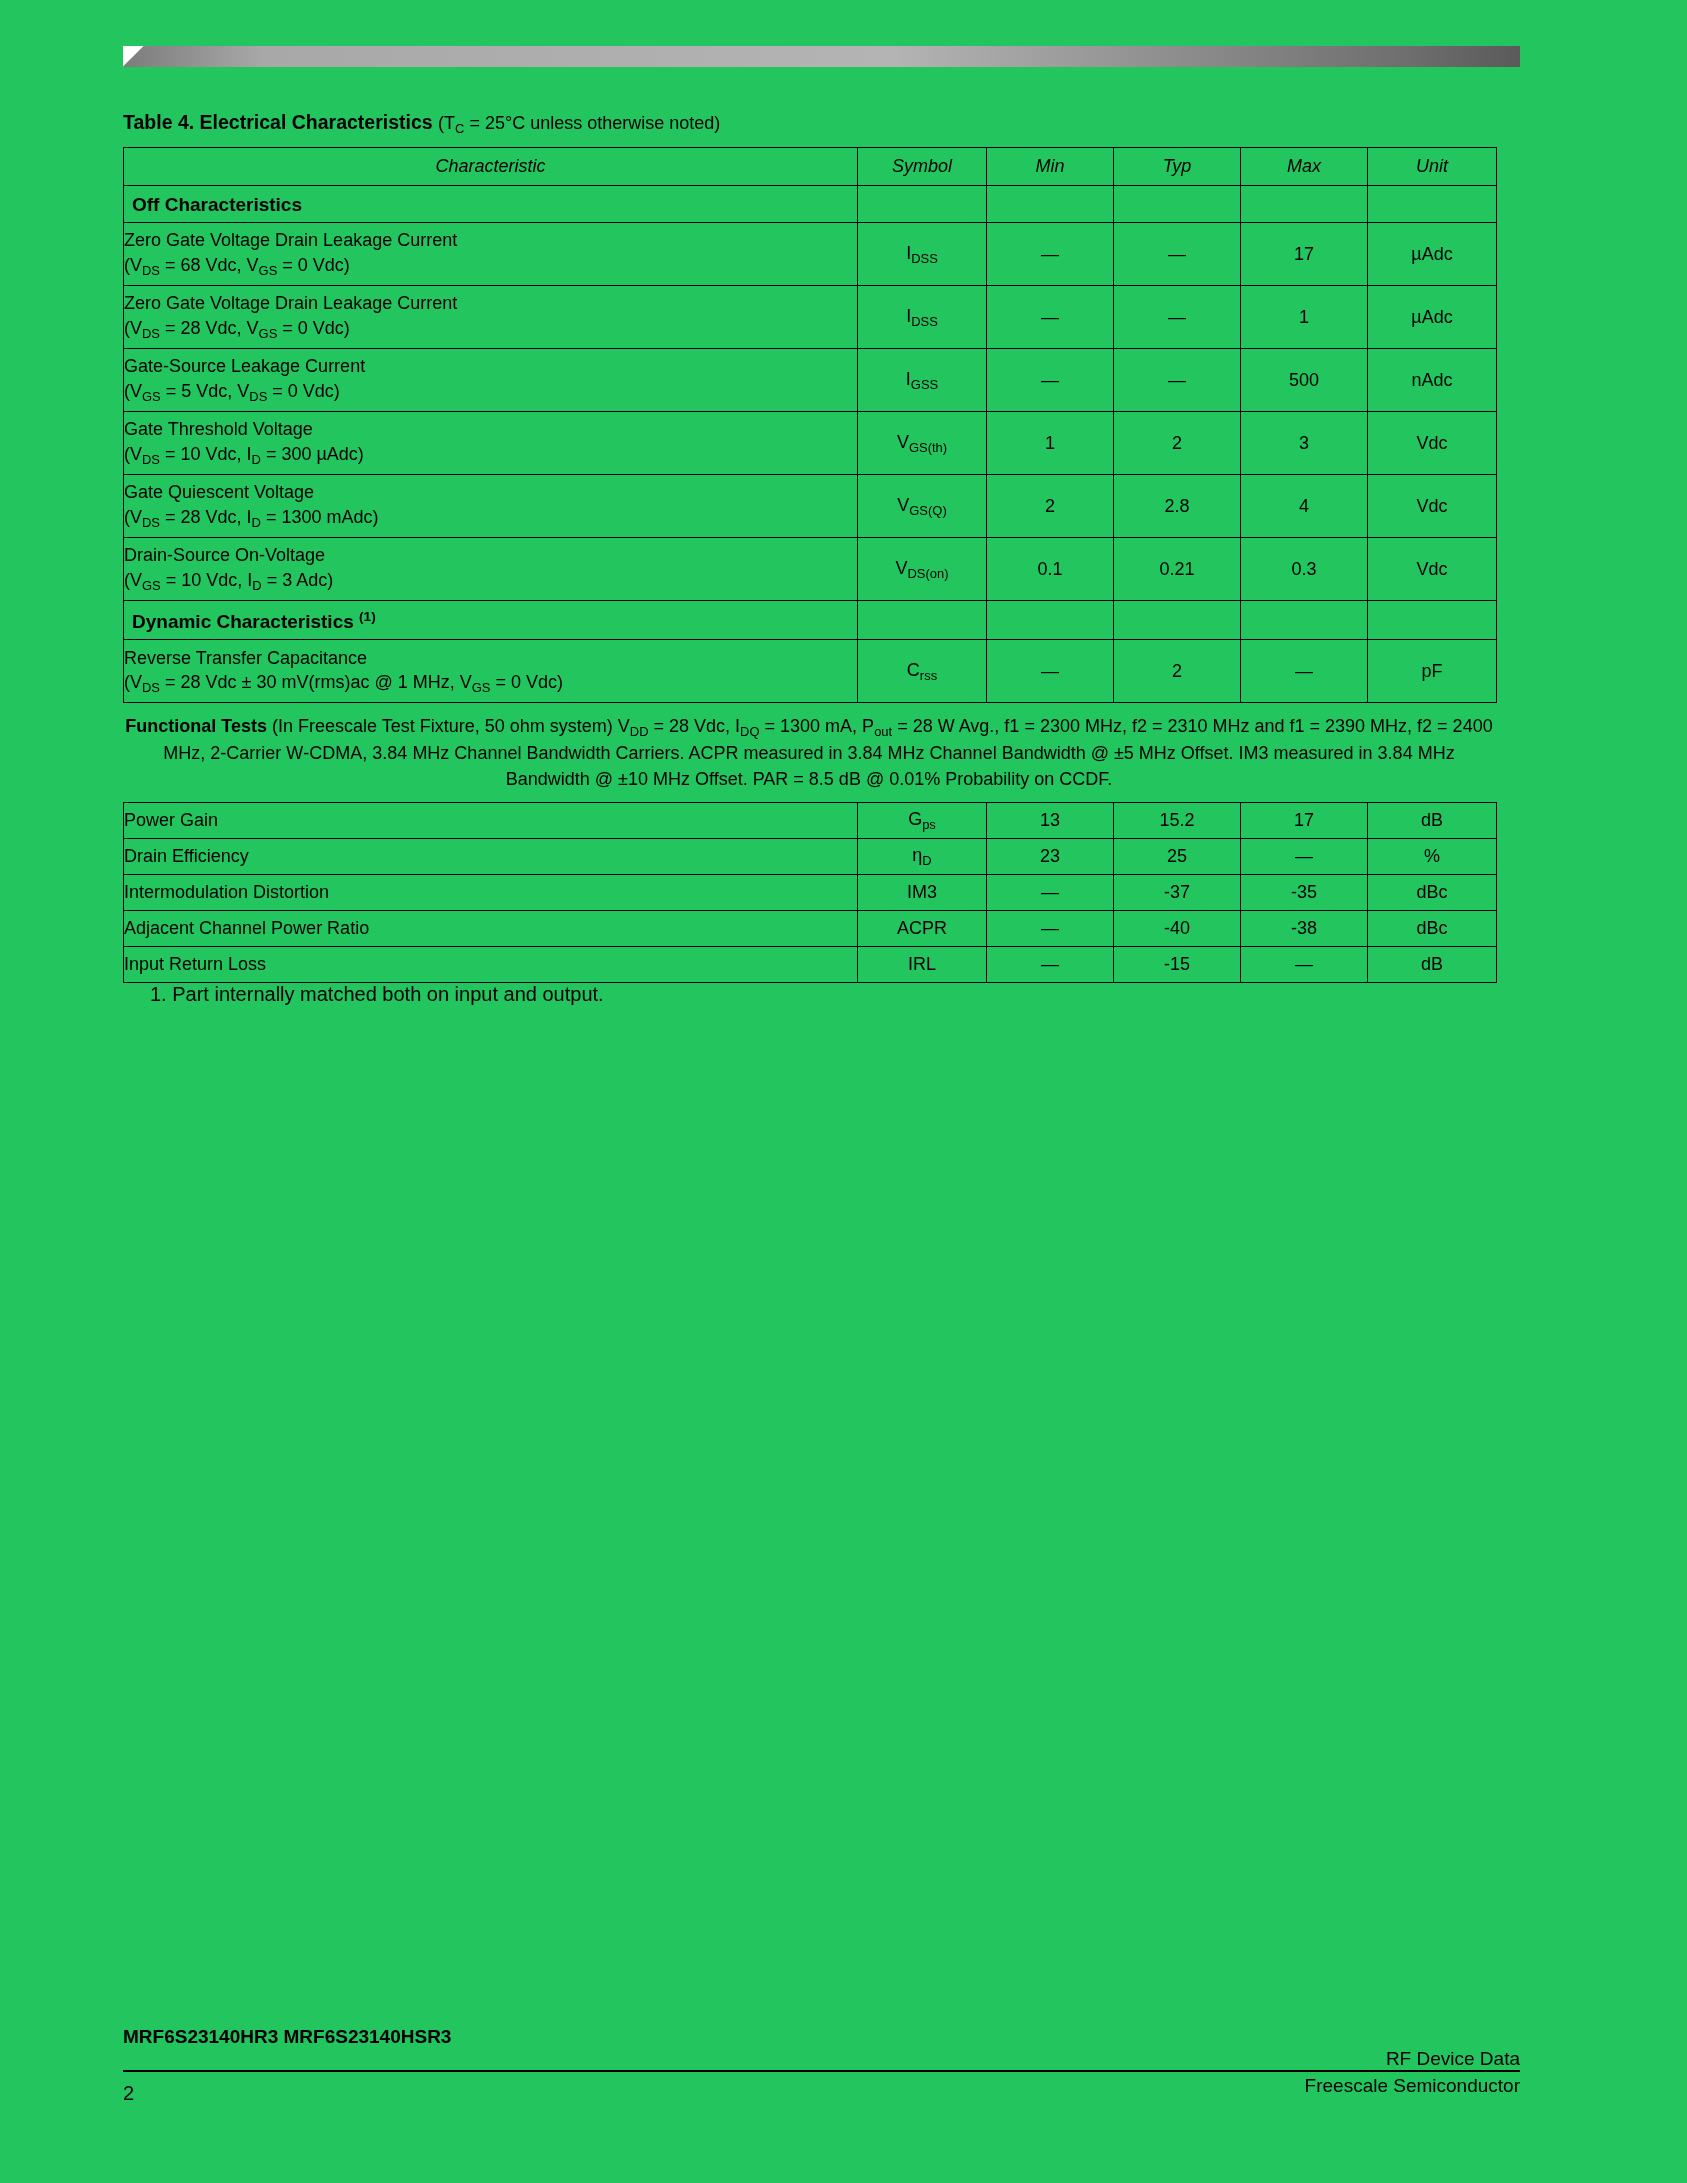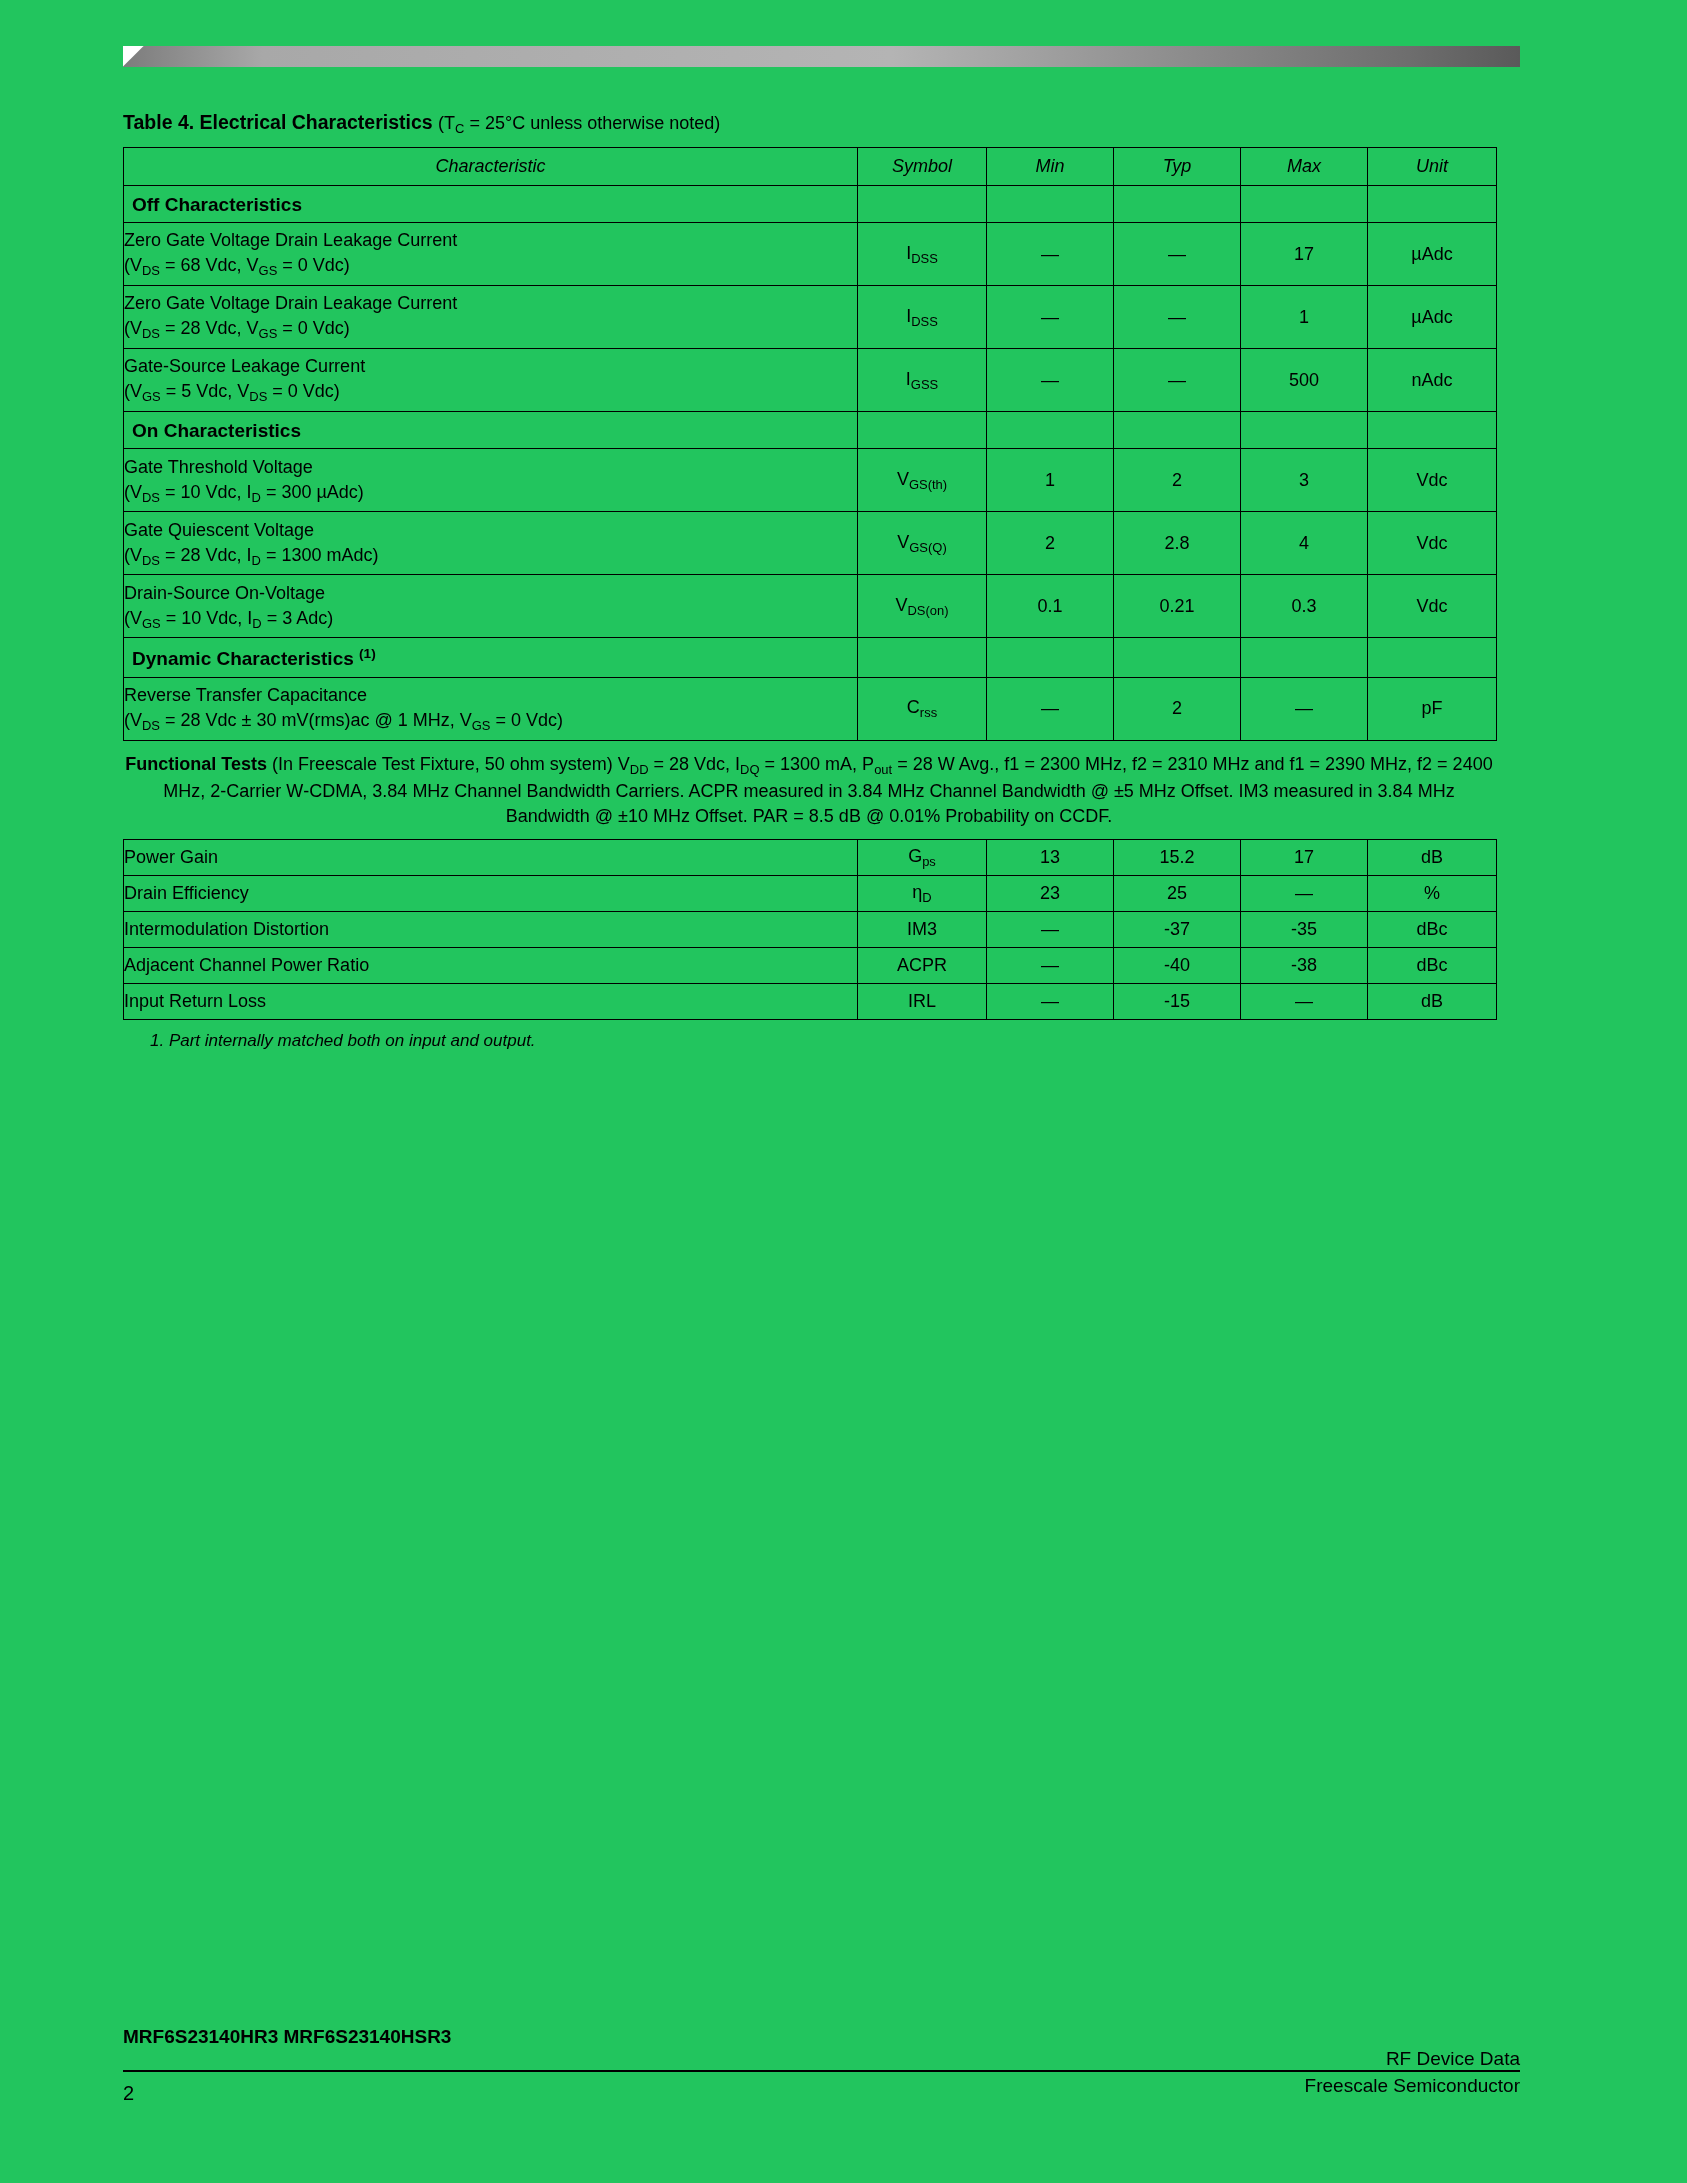--- a/index.html
+++ b/index.html
@@ -110,24 +110,22 @@
   .functional {
     width: 1372px;
     font-size: 18px;
     line-height: 1.42;
     margin: 11px 0 9.5px 0;
     text-align: center;
   }
   .functional b { font-weight: bold; }
 
   .footnote {
-    font-size: 17px;
-    margin-top: 11px;
+    font-size: 20px;
     padding-left: 27px;
-    font-style: italic;
   }
 
   
   .footer-partnum {
     position: absolute;
     left: 123px; top: 2026px;
     font-size: 19px;
     font-weight: bold;
   }
   .footer-rule {
@@ -224,28 +222,20 @@
             Gate‑Source Leakage Current<br>
             (V<sub>GS</sub> = 5 Vdc, V<sub>DS</sub> = 0 Vdc)
           </td>
           <td class="ctr">I<sub>GSS</sub></td>
           <td class="dash">—</td>
           <td class="dash">—</td>
           <td class="ctr">500</td>
           <td class="ctr">nAdc</td>
         </tr>
 
-        <tr class="sect">
-          <td class="lbl">On Characteristics</td>
-          <td class="blank"></td>
-          <td class="blank"></td>
-          <td class="blank"></td>
-          <td class="blank"></td>
-          <td class="blank"></td>
-        </tr>
 
         <tr class="row2">
           <td class="char">
             Gate Threshold Voltage<br>
             (V<sub>DS</sub> = 10 Vdc, I<sub>D</sub> = 300 µAdc)
           </td>
           <td class="ctr">V<sub>GS(th)</sub></td>
           <td class="ctr">1</td>
           <td class="ctr">2</td>
           <td class="ctr">3</td>

